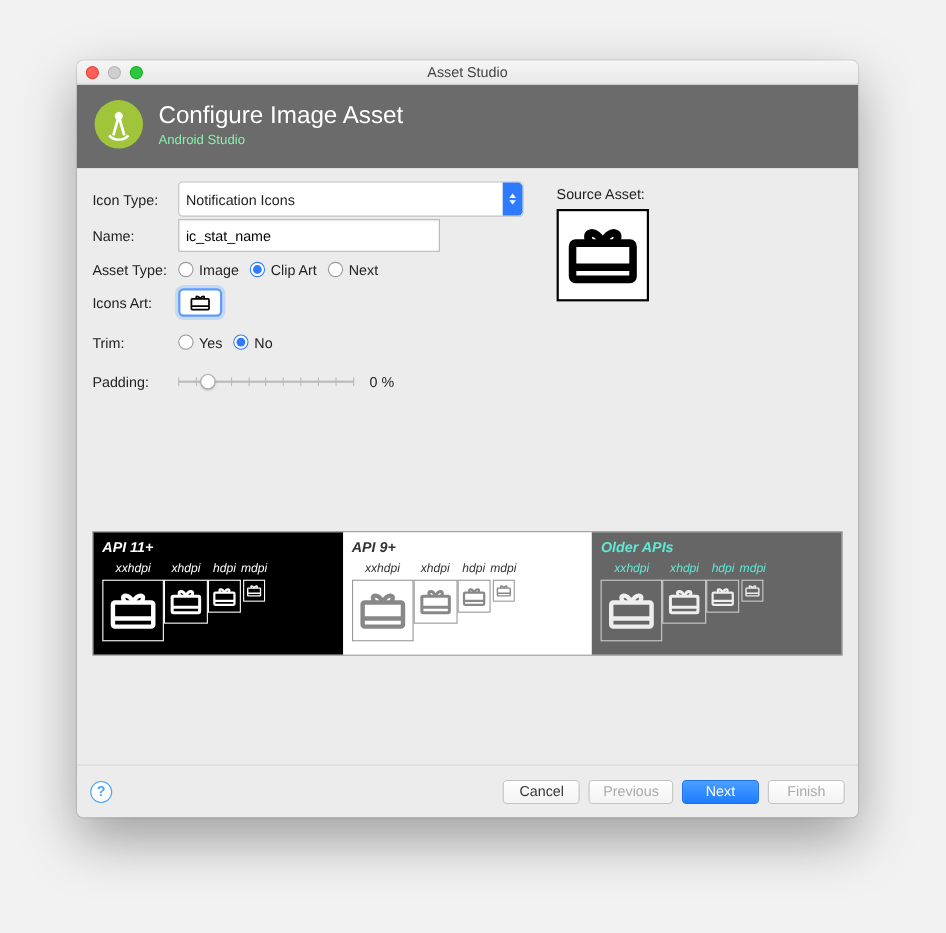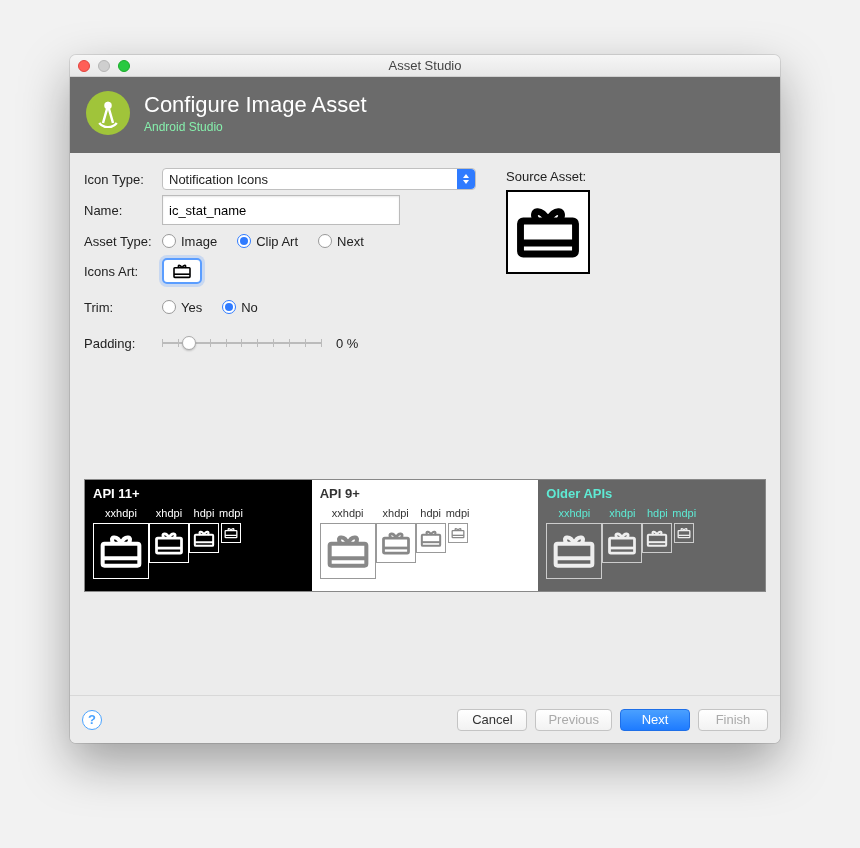--- a/index.html
+++ b/index.html
@@ -87,21 +87,21 @@
     min-height: 28px;
     margin-bottom: 2px;
   }
   .lbl {
     width: 78px;
     text-align: left;
     padding-right: 4px;
   }
   .select {
     flex:1;
-    height: 22px;
+    height: 32px;
     background: #fff;
     border: 1px solid #c0c0c0;
     border-radius: 4px;
     display:flex; align-items:center;
     padding: 0 6px;
     position: relative;
     font-size: 13px;
   }
   .select .arrows {
     position: absolute;
@@ -119,21 +119,21 @@
   .select .arrows::before { border-bottom:4px solid #fff; margin-bottom:2px;}
   .select .arrows::after { border-top:4px solid #fff;}
   .textfield {
     flex:1; max-width: 238px;
     height: 30px;
     background:#fff; border:1px solid #bbb;
     padding:0 6px;
     font-size:13px;
     box-shadow: inset 0 1px 2px rgba(0,0,0,0.1);
   }
-  .radios { display:flex; gap:20px; align-items:flex-start;}
+  .radios { display:flex; gap:10px; align-items:flex-start;}
   .radio {
     display:flex; align-items:center; gap:5px; cursor:pointer;
   }
   .radio .r {
     width:14px; height:14px; border-radius:50%;
     border:1px solid #999; background:#fff;
     display:flex; align-items:center; justify-content:center;
   }
   .radio.checked .r { border-color:#2f7bff; }
   .radio.checked .r::after {
@@ -180,20 +180,21 @@
     margin-top: 6px;
   }
   .previews {
     margin-top: 120px;
     display:flex;
     border:1px solid #888;
   }
   .panel {
     flex:1;
     padding: 6px 8px 12px 8px;
+    font-style: italic;
   }
   .panel.dark { background:#000; color:#fff;}
   .panel.light { background:#fff; color:#333;}
   .panel.gray { background:#666; color:#5eead4;}
   .panel h3 { font-size:13px; font-weight:600; margin-bottom:6px;}
   .sizes { display:flex; align-items:flex-start; gap:0;}
   .size-col { text-align:center;}
   .size-col .sl { font-size:11px; margin-bottom:4px;}
   .icon-box {
     border:1px solid currentColor;

